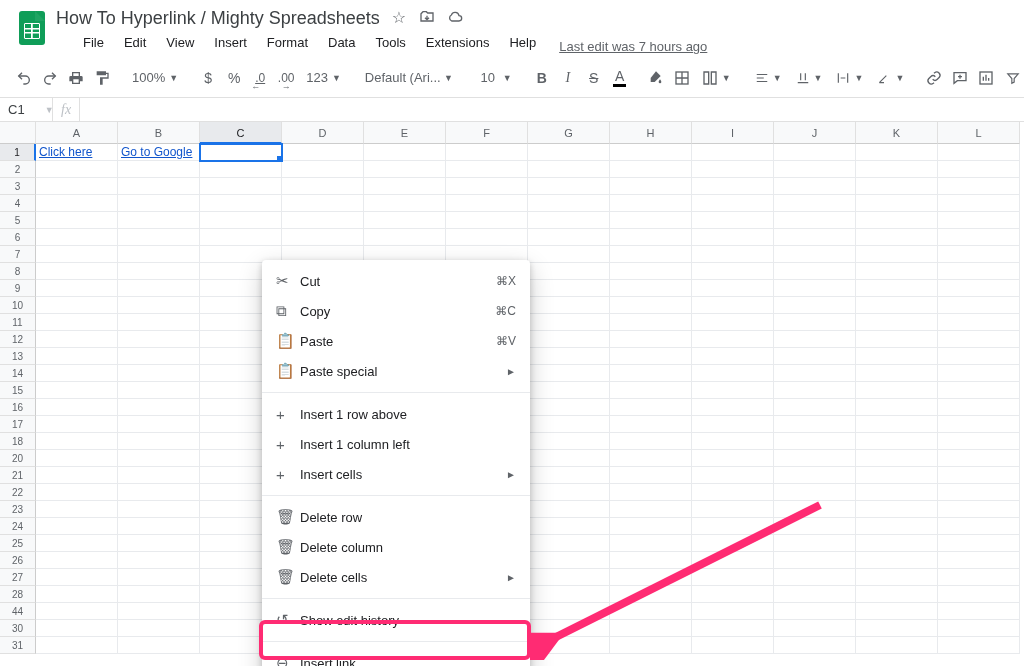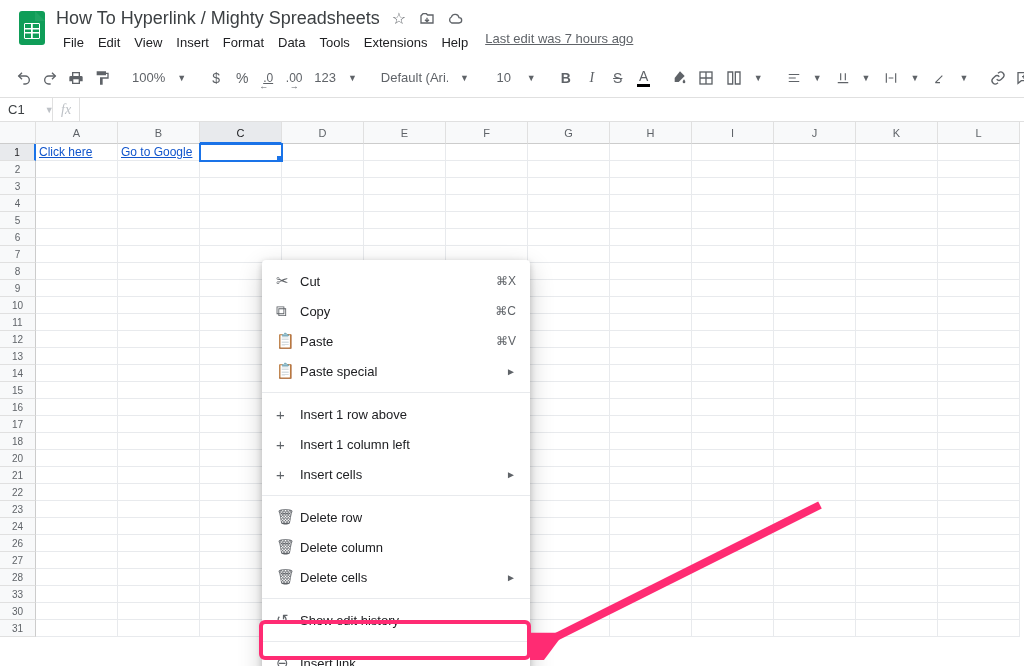--- a/index.html
+++ b/index.html
@@ -9,30 +9,30 @@
   .logo-sheet { width:26px; height:34px; background:#0f9d58; border-radius:3px; position:relative; }
   .logo-sheet::before { content:""; position:absolute; top:0; right:0; width:10px; height:10px; background:#1fa463; clip-path: polygon(0 0, 100% 100%, 0 100%); }
   .logo-sheet::after { content:""; position:absolute; inset:12px 5px 6px 5px; background:
      linear-gradient(#fff,#fff), linear-gradient(#fff,#fff), linear-gradient(#fff,#fff), linear-gradient(#fff,#fff);
      background-size: 100% 1.5px, 100% 1.5px, 1.5px 100%, 1.5px 100%;
      background-position: 0 33%, 0 66%, 50% 0, 50% 0;
      background-repeat:no-repeat;
      border:1.5px solid #fff; border-radius:1px;
   }
   .title-area { display:flex; flex-direction:column; flex:1; }
-  .title-row { display:flex; align-items:center; gap:10px; }
+  .title-row { display:flex; gap:10px; }
   .doc-title { font-size:18px; color:#3c4043; letter-spacing:0; }
   .title-icon { width:18px; height:18px; color:#5f6368; display:flex; align-items:center; justify-content:center; }
-  .menu-row { display:flex; align-items:flex-start; gap:0; margin-top:2px; }
+  .menu-row { display:flex; align-items:flex-end; gap:6px; margin-top:2px;margin-left:20px; }
   .menu-item { font-size:13px; color:#202124; padding:4px 7px; border-radius:4px; cursor:pointer; }
   .last-edit { font-size:13px; color:#5f6368; text-decoration:underline; margin-left:10px; cursor:pointer; }
   .toolbar { display:flex; align-items:center; gap:2px; padding:4px 12px; border-bottom:1px solid #e0e0e0; height:40px; margin-top:4px; }
   .tbtn { min-width:24px; height:26px; display:flex; align-items:center; justify-content:center; color:#5f6368; font-size:14px; border-radius:2px; padding:0 4px; cursor:pointer; }
   .tsep { width:1px; height:20px; background:#e0e0e0; margin:0 4px; }
-  .tcombo { display:flex; align-items:center; gap:12px; color:#5f6368; font-size:13px; padding:0 6px; height:26px; cursor:pointer; }
+  .tcombo { display:flex; align-items:center; gap:4px; color:#5f6368; font-size:13px; padding:0 6px; height:26px; cursor:pointer; }
   .tcombo .caret { font-size:9px; }
   .name-fx { display:flex; align-items:center; border-bottom:1px solid #e0e0e0; height:24px; }
   .name-box { width:52px; font-size:13px; color:#3c4043; padding-left:8px; display:flex; align-items:center; gap:20px; }
   .name-caret { font-size:9px; color:#bdc1c6; margin-left:auto; margin-right:6px; }
   .fx-label { font-style:italic; font-family:serif; color:#bdc1c6; font-size:14px; padding:0 8px; border-left:1px solid #e0e0e0; border-right:1px solid #e0e0e0; height:100%; display:flex; align-items:center; }
   .fx-input { flex:1; font-size:13px; padding-left:6px; height:100%; border:none; outline:none; }
   .grid { position:relative; }
   .col-headers { display:flex; height:22px; }
   .corner { width:36px; border-right:1px solid #e0e0e0; border-bottom:1px solid #ccc; background:#f8f9fa; flex:none; }
   .col-h { width:82px; text-align:center; font-size:11px; color:#5f6368; background:#f8f9fa; border-right:1px solid #e0e0e0; border-bottom:1px solid #ccc; line-height:22px; flex:none; }
@@ -587,20 +587,35 @@
         <div class="cell"></div>
         <div class="cell"></div>
         <div class="cell"></div>
         <div class="cell"></div>
         <div class="cell"></div>
         <div class="cell"></div>
         <div class="cell"></div>
         <div class="cell"></div>
       </div>
       <div class="row">
+        <div class="row-h">25</div>
+        <div class="cell"></div>
+        <div class="cell"></div>
+        <div class="cell"></div>
+        <div class="cell"></div>
+        <div class="cell"></div>
+        <div class="cell"></div>
+        <div class="cell"></div>
+        <div class="cell"></div>
+        <div class="cell"></div>
+        <div class="cell"></div>
+        <div class="cell"></div>
+        <div class="cell"></div>
+      </div>
+      <div class="row">
         <div class="row-h">26</div>
         <div class="cell"></div>
         <div class="cell"></div>
         <div class="cell"></div>
         <div class="cell"></div>
         <div class="cell"></div>
         <div class="cell"></div>
         <div class="cell"></div>
         <div class="cell"></div>
         <div class="cell"></div>
@@ -632,21 +647,21 @@
         <div class="cell"></div>
         <div class="cell"></div>
         <div class="cell"></div>
         <div class="cell"></div>
         <div class="cell"></div>
         <div class="cell"></div>
         <div class="cell"></div>
         <div class="cell"></div>
       </div>
       <div class="row">
-        <div class="row-h">33</div>
+        <div class="row-h">44</div>
         <div class="cell"></div>
         <div class="cell"></div>
         <div class="cell"></div>
         <div class="cell"></div>
         <div class="cell"></div>
         <div class="cell"></div>
         <div class="cell"></div>
         <div class="cell"></div>
         <div class="cell"></div>
         <div class="cell"></div>

